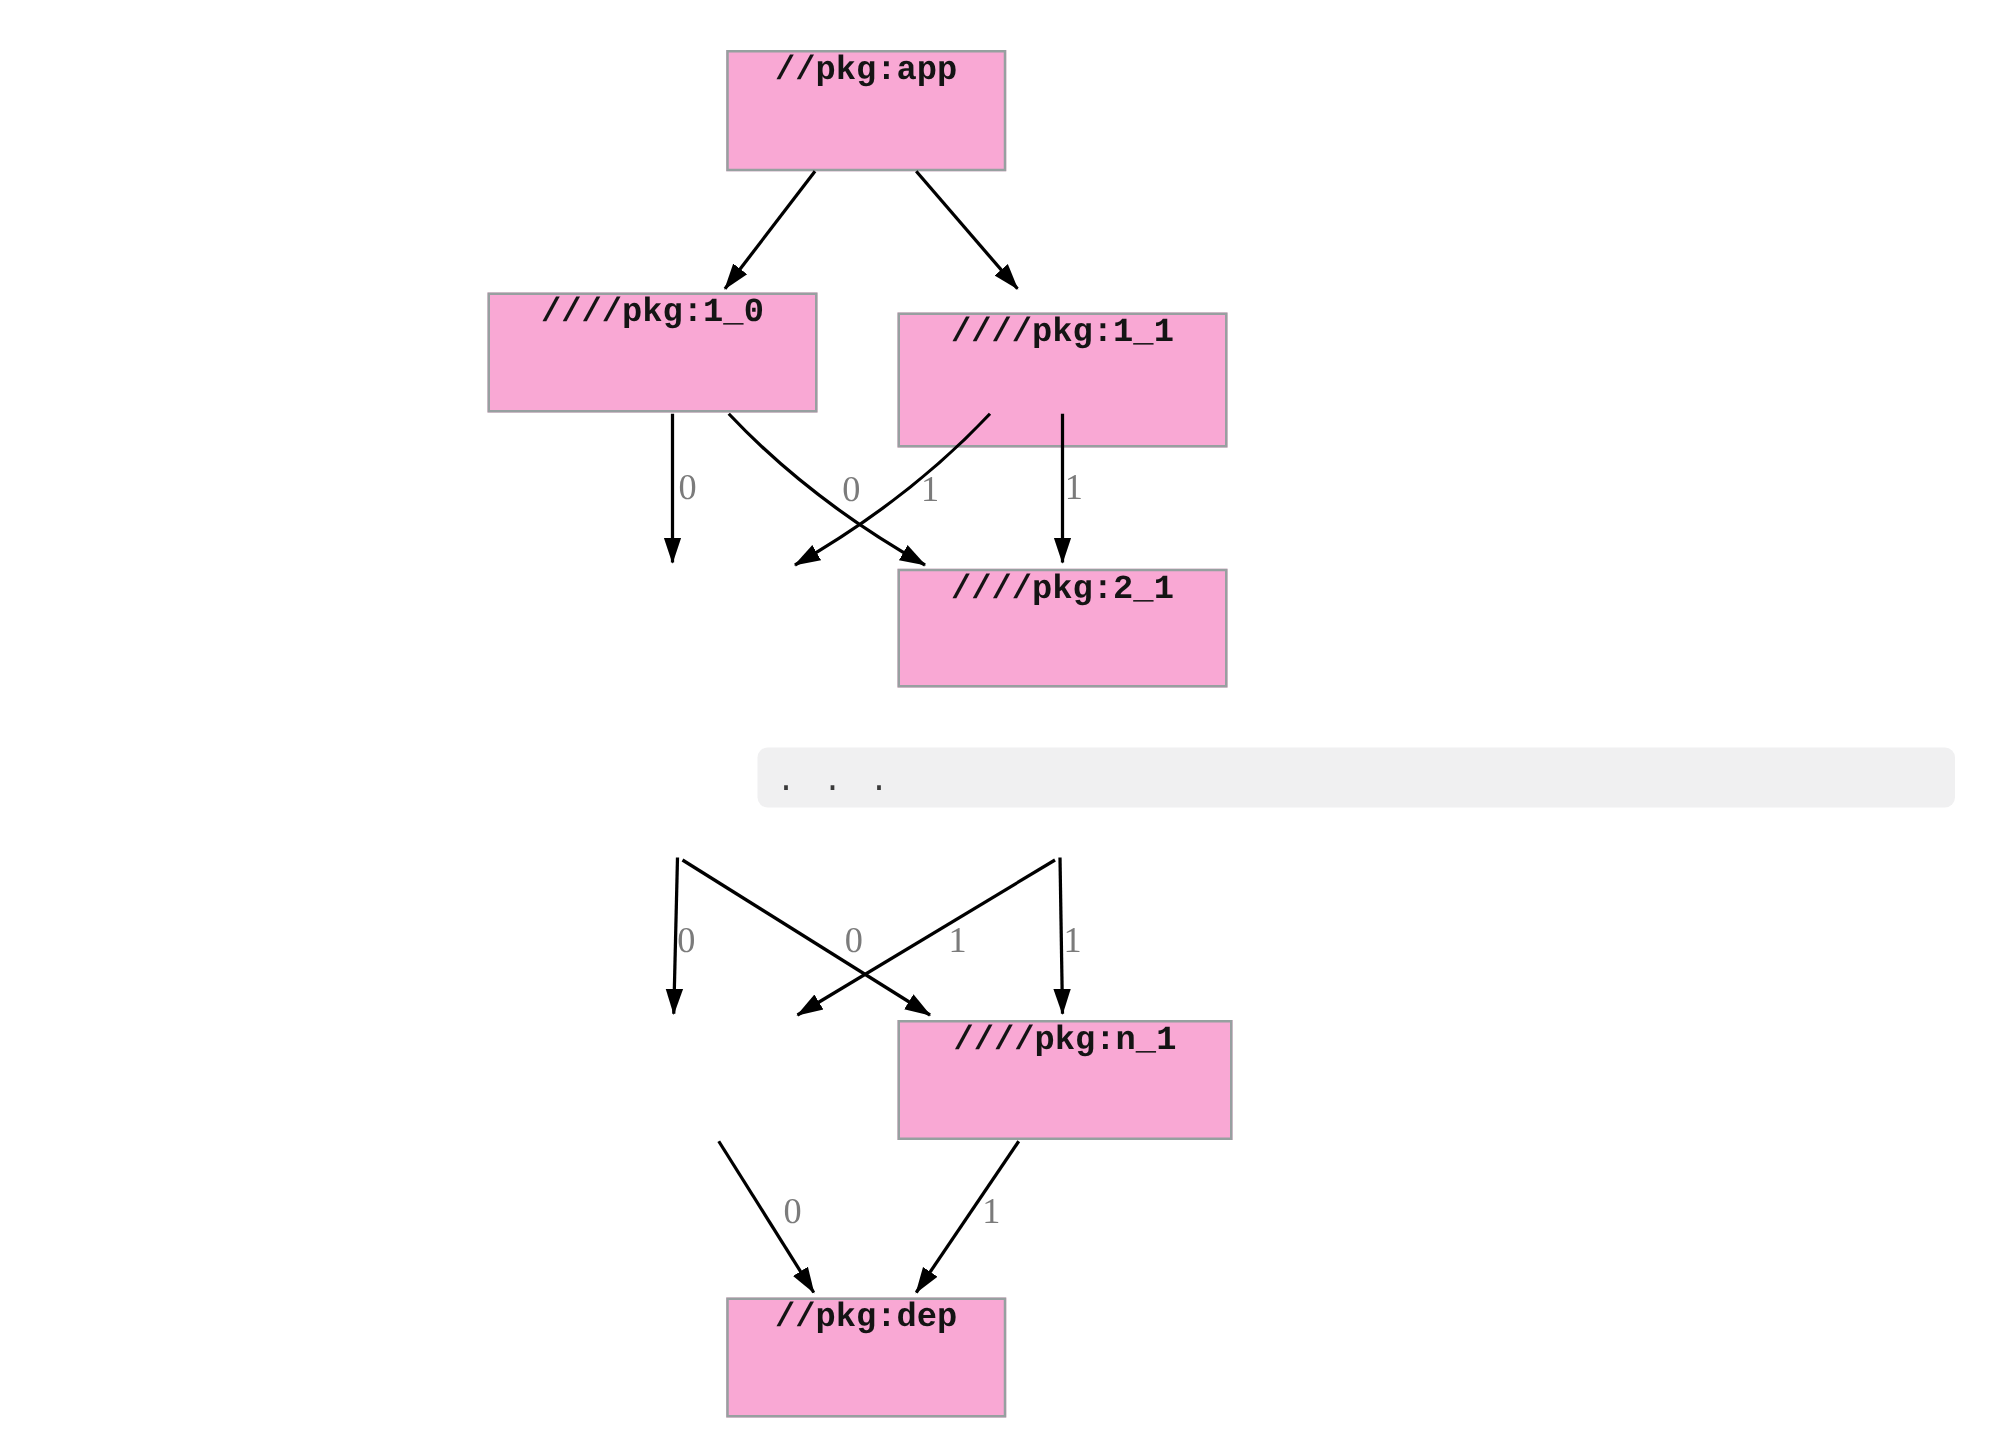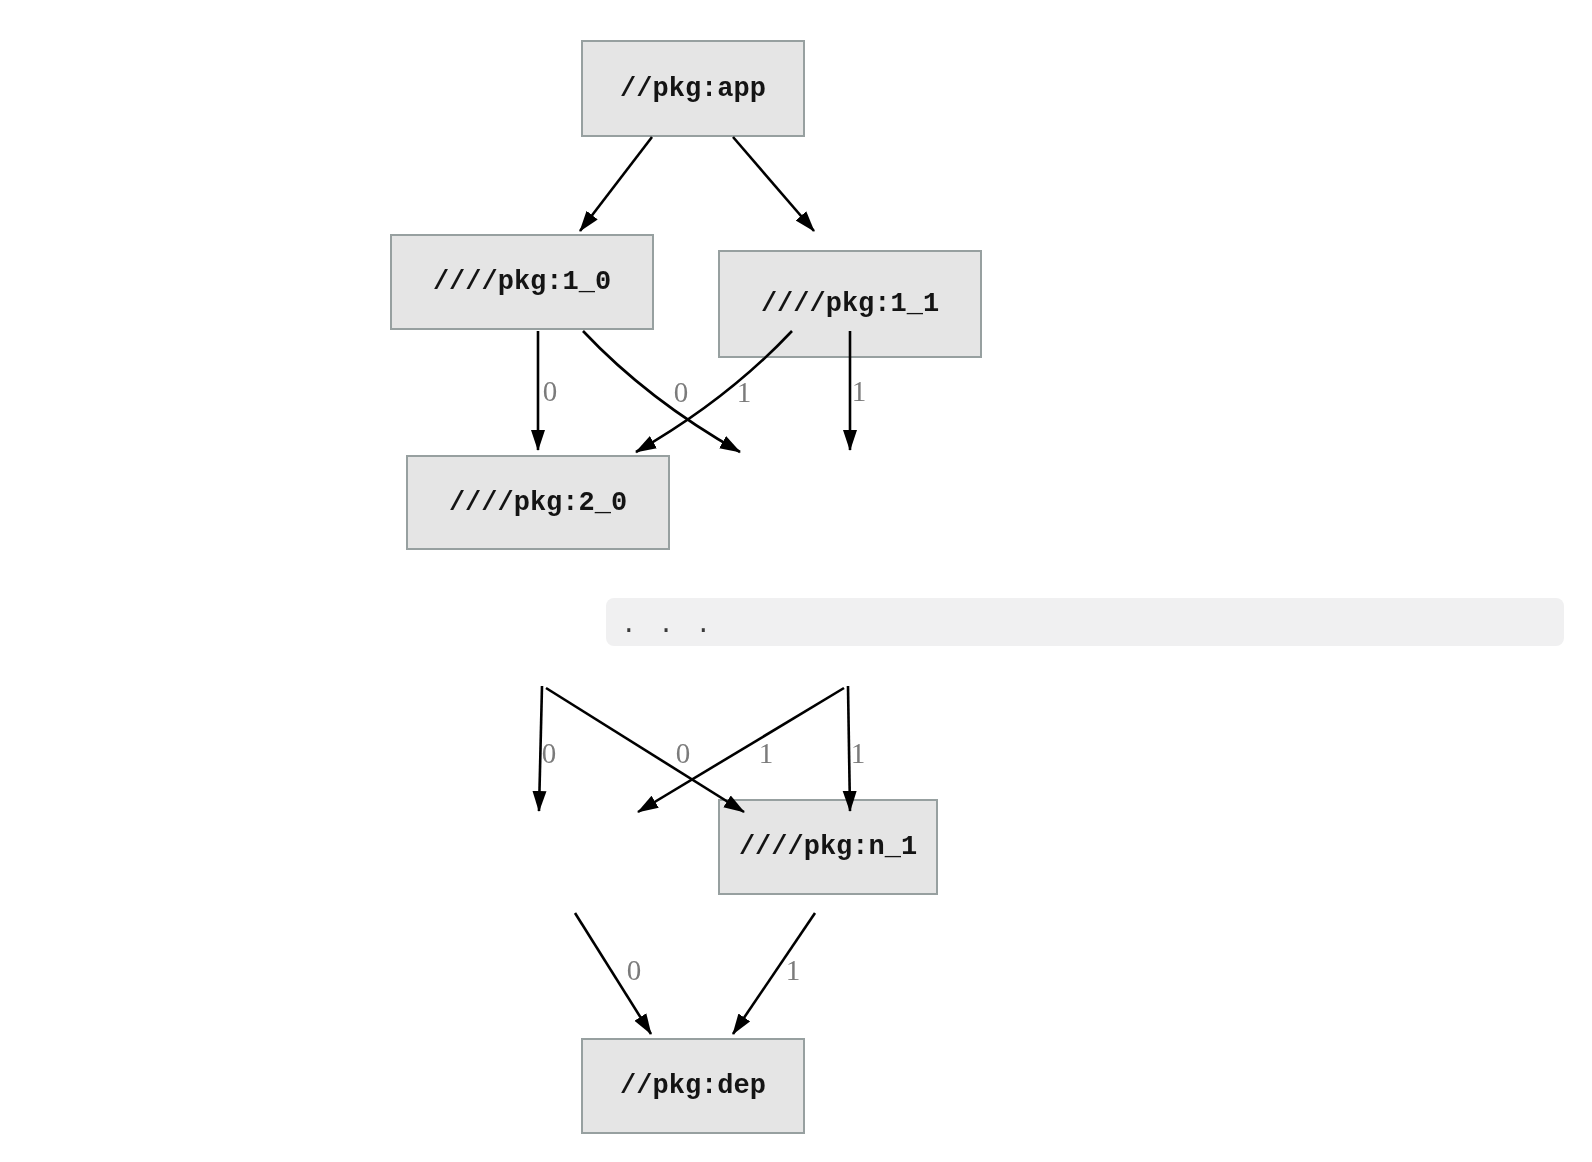--- a/index.html
+++ b/index.html
@@ -15,24 +15,24 @@
     position: absolute;
     left: 0; top: 0;
     width: 1592px;
     height: 1162px;
     z-index: 3;
     pointer-events: none;
   }
   .node {
     position: absolute;
     box-sizing: border-box;
-    background: #e5e5e5;
+    background: #f9a8d4;
     border: 2.5px solid #97a0a0;
     display: flex;
-    align-items: center;
+    align-items: flex-start;
     justify-content: center;
     z-index: 2;
   }
   .node span {
     font-family: "Liberation Mono", "DejaVu Sans Mono", monospace;
     font-weight: 700;
     font-size: 27px;
     color: #141414;
     white-space: pre;
   }
@@ -102,27 +102,27 @@
   </div>
 
   <div class="node" style="left:390px; top:234px; width:264px; height:96px">
     <span>////pkg:1_0</span>
   </div>
 
   <div class="node" style="left:718px; top:250px; width:264px; height:108px">
     <span>////pkg:1_1</span>
   </div>
 
-  <div class="node" style="left:406px; top:455px; width:264px; height:95px">
-    <span>////pkg:2_0</span>
+
+  <div class="node" style="left:718px; top:455px; width:264px; height:95px">
+    <span>////pkg:2_1</span>
   </div>
 
 
-
-  <div class="node" style="left:718px; top:799px; width:220px; height:96px">
+  <div class="node" style="left:718px; top:816px; width:268px; height:96px">
     <span>////pkg:n_1</span>
   </div>
 
   <div class="node" style="left:581px; top:1038px; width:224px; height:96px">
     <span>//pkg:dep</span>
   </div>
 
   <div class="ellipsis-bar">
     <span>. . .</span>
   </div>

